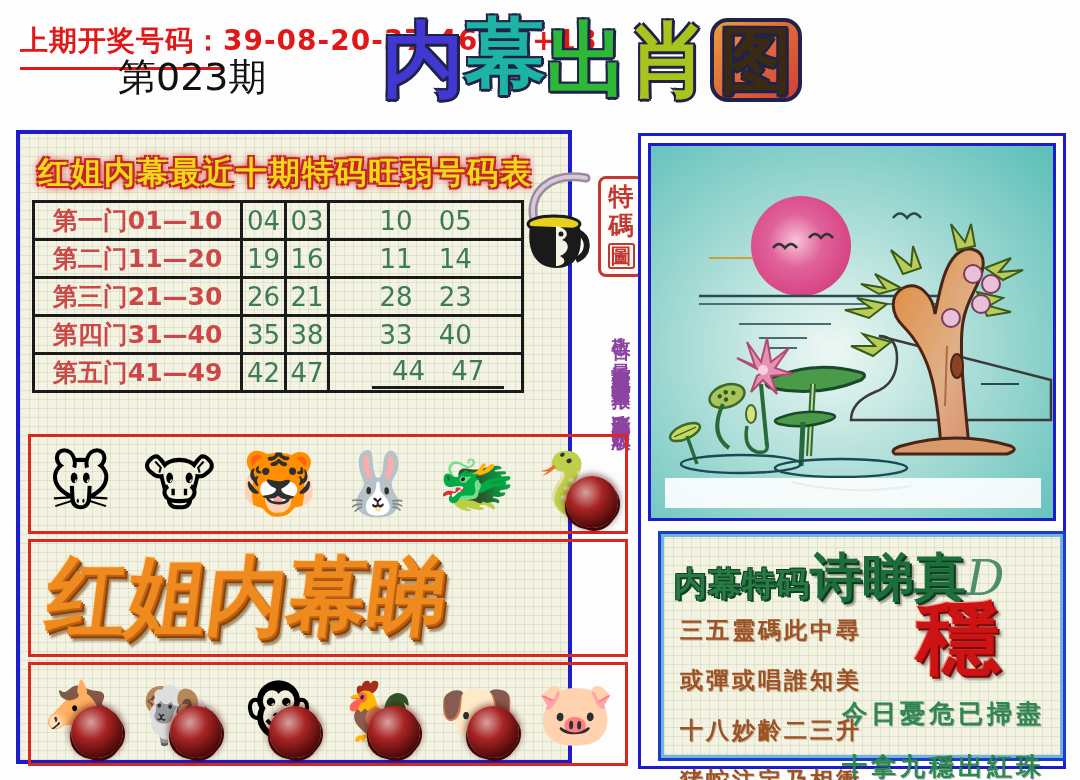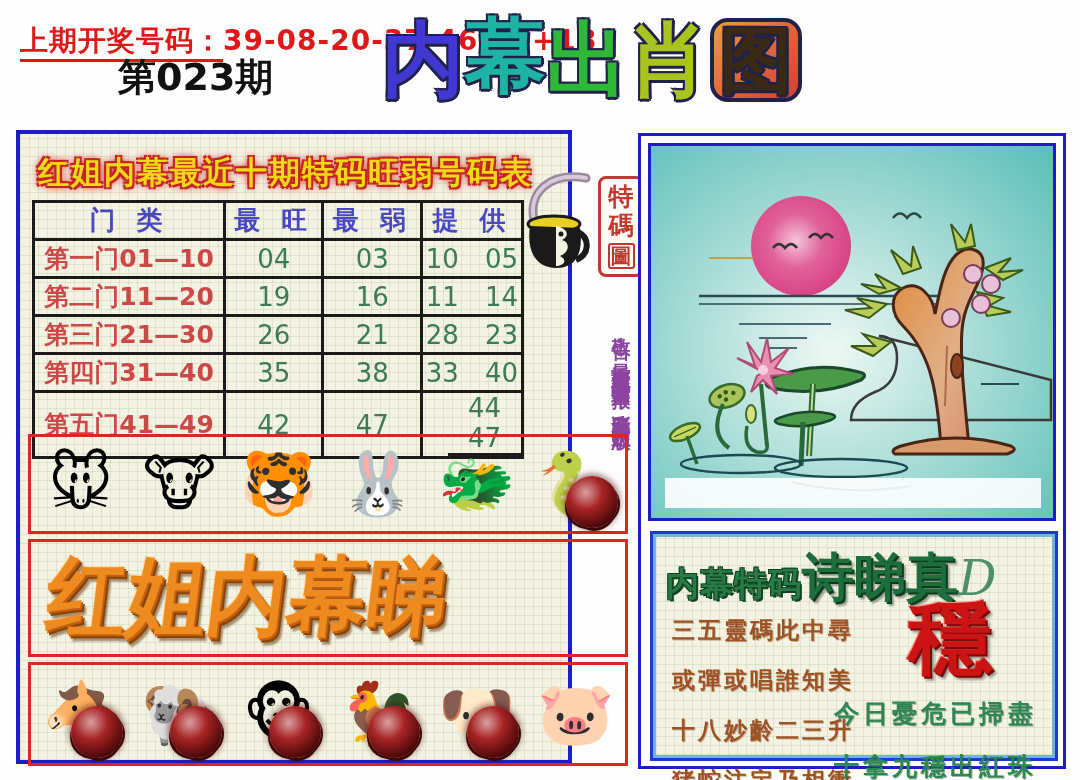--- a/index.html
+++ b/index.html
@@ -2,22 +2,22 @@
 <html><head>
 <meta charset="utf-8">
 <style>
   * { margin:0; padding:0; box-sizing:border-box; }
   html,body { background:#ffffff; font-family:"DejaVu Sans","Liberation Sans",sans-serif; }
   #stage { position:relative; width:1080px; height:780px; background:#fdfdfd; overflow:hidden; }
 
   
   .prev-draw { position:absolute; left:20px; top:22px; font-size:28px; font-weight:bold;
                color:#e01818; letter-spacing:1px; white-space:nowrap; }
-  .prev-draw .lbl { border-bottom:3px solid #e01818; padding-bottom:2px;text-align:right; }
-  .issue { position:absolute; left:118px; top:52px; font-size:38px; font-weight:bold; color:#111; }
+  .prev-draw .lbl { border-bottom:3px solid #e01818; padding-bottom:10px;text-align:right; }
+  .issue { position:absolute; left:118px; top:52px; font-size:38px; font-weight:normal; color:#111; }
   .big-title { position:absolute; left:382px; top:18px; display:flex; align-items:center; }
   .big-title span { font-size:82px; font-weight:bold; line-height:1;
       text-shadow:-2px -2px 0 #20224a, 2px -2px 0 #20224a, -2px 2px 0 #20224a, 2px 2px 0 #20224a,
                   0 3px 0 #20224a, 3px 0 0 #20224a; }
   .tc0 { color:#4038d0; }
   .tc1 { color:#1db4a4; transform:translateY(-4px); }
   .tc2 { color:#2eb838; }
   .tc3 { color:#aac41e; }
   .tc4 { color:#3a2a14; background:linear-gradient(135deg,#e8a03a,#e06838,#d04038);
          border:4px solid #20224a; border-radius:18px; padding:2px 6px;
@@ -77,21 +77,21 @@
       text-shadow:2px 2px 0 #c05f10, 4px 4px 0 #8a4408, 6px 6px 2px rgba(90,45,5,.5),
                   -1px -1px 0 #ffd9a0; }
 
   
   .right-col { position:absolute; left:638px; top:133px; width:428px; height:636px;
       border:3px solid #1c1ccc; background:#ffffff; }
   .draw-panel { position:absolute; left:7px; top:7px; width:408px; height:378px;
       border:3px solid #1c1ccc; background:#5fc0ba; }
   .draw-panel svg { display:block; }
 
-  .poem-panel { position:absolute; left:9px; top:395px; width:408px; height:230px;
+  .poem-panel { position:absolute; left:17px; top:395px; width:408px; height:230px;
       border:3px solid #1c3ccc; }
   .poem-inner { position:absolute; inset:0; border:3px solid #72b4dc; padding:6px 10px; }
   .poem-title { position:absolute; left:10px; top:6px; white-space:nowrap; }
   .poem-title .pfx { font-size:33px; font-weight:bold; color:#2a7a45; letter-spacing:1px;
       text-shadow:2px 2px 0 #0e4422, -1px -1px 0 #0e4422, 1px -1px 0 #0e4422, -1px 1px 0 #0e4422; }
   .poem-title .main { font-size:52px; font-weight:bold; color:#1e6e3c;
       text-shadow:2px 2px 0 #0a3c1e, 4px 4px 2px rgba(0,0,0,.35); }
   .poem-title .scriptd { font-size:48px; color:#4e8e6a; font-family:"DejaVu Serif","Liberation Serif",serif;
       font-style:italic; font-weight:normal; }
   .poem-lines { position:absolute; left:16px; top:78px; display:flex; flex-direction:column; gap:19px; }
@@ -120,26 +120,20 @@
     <span class="tc3">肖</span>
     <span class="tc4">图</span>
   </div>
 
   <div class="left-panel gridpaper">
 
     <div class="table-title">红姐内幕最近十期特码旺弱号码表</div>
 
     <table class="main">
       <tbody>
-          <tr>
-        <th style="width:195px">门 类</th>
-        <th style="width:100px">最 旺</th>
-        <th style="width:100px">最 弱</th>
-        <th style="width:97px">提 供</th>
-      </tr>
       <tr>
         <td class="rlabel">第一门01—10</td>
         <td class="val">04</td>
         <td class="val">03</td>
         <td class="val">10 05</td>
       </tr>
       <tr>
         <td class="rlabel">第二门11—20</td>
         <td class="val">19</td>
         <td class="val">16</td>

